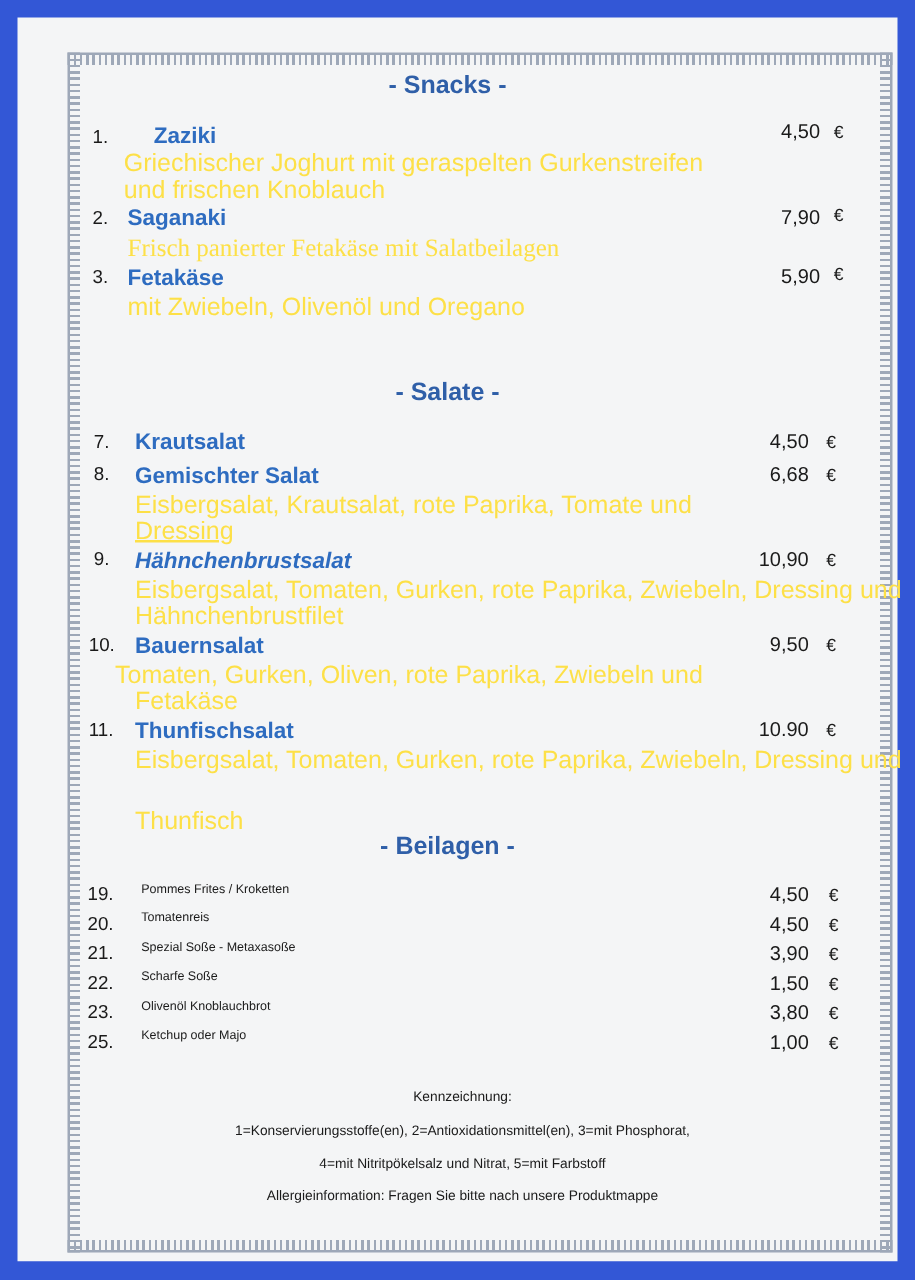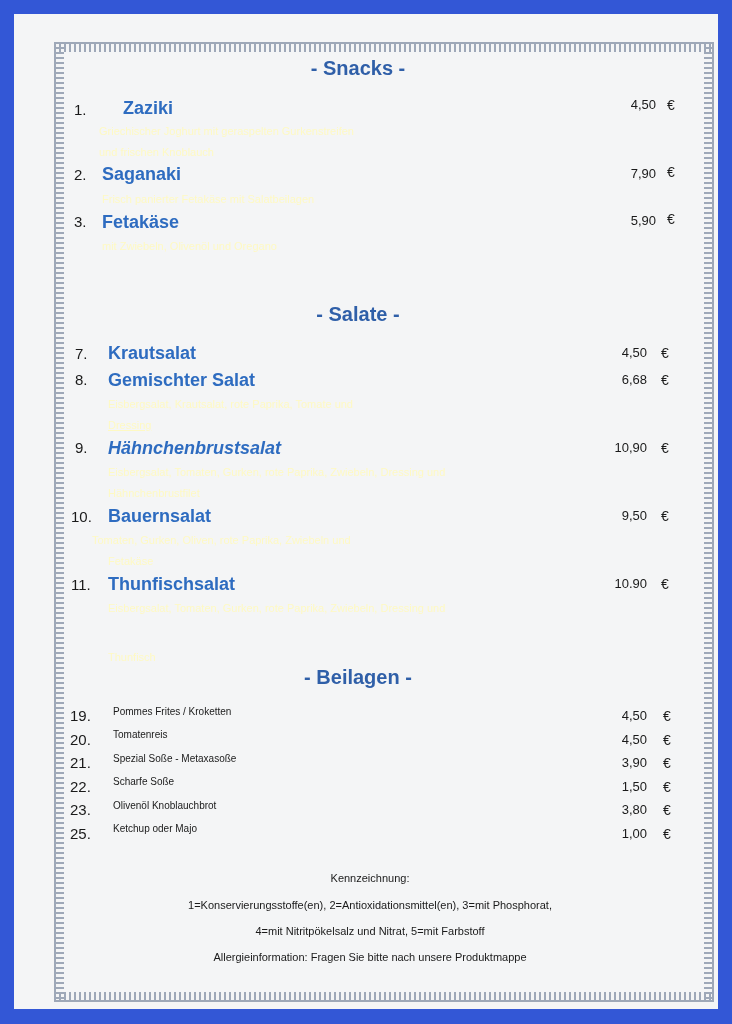--- a/index.html
+++ b/index.html
@@ -43,22 +43,22 @@
   .section-title {
     position: absolute;
     left: 0; width: 716px;
     text-align: center;
     color: #2f5fa8;
     font-weight: bold;
     font-size: 20px;
   }
   .num { position: absolute; color: #1a1a1a; font-size: 15px; }
   .name { position: absolute; color: #2e6cc0; font-weight: bold; font-size: 18px; }
-  .desc { position: absolute; color: #fef9c3; font-size: 11px; line-height: 21px; }
-  .price { position: absolute; color: #1a1a1a; font-size: 13px; text-align: right; width: 70px; }
+  .desc { position: absolute; color: #fde047; font-size: 20px; line-height: 21px; }
+  .price { position: absolute; color: #1a1a1a; font-size: 16px; text-align: right; width: 70px; }
   .euro { position: absolute; color: #1a1a1a; font-size: 14px; }
   .side-name { position: absolute; color: #1a1a1a; font-size: 10px; }
   .side-num { position: absolute; color: #1a1a1a; font-size: 15px; }
   .footnote {
     position: absolute; left: 0; width: 740px;
     text-align: center; font-size: 11px; color: #1a1a1a;
   }
 </style>
 </head>
 <body>
@@ -81,21 +81,21 @@
     <span class="name" style="left:102px;top:98px;margin-left:21px;">Zaziki</span>
     <span class="desc" style="left:99px;top:121px;">Griechischer Joghurt   mit geraspelten Gurkenstreifen</span>
     <span class="desc" style="left:99px;top:142px;">und frischen Knoblauch</span>
     <span class="price" style="left:586px;top:97px;">4,50</span>
     <span class="euro" style="left:667px;top:97px;">€</span>
   </div>
 
   <div>
     <span class="num" style="left:74px;top:166px;">2.</span>
     <span class="name" style="left:102px;top:164px;">Saganaki</span>
-    <span class="desc" style="left:102px;top:189px;">Frisch panierter Fetakäse mit Salatbeilagen</span>
+    <span class="desc" style="left:102px;top:189px;font-family:Liberation Serif, serif;">Frisch panierter Fetakäse mit Salatbeilagen</span>
     <span class="price" style="left:586px;top:166px;">7,90</span>
     <span class="euro" style="left:667px;top:164px;">€</span>
   </div>
 
   <div>
     <span class="num" style="left:74px;top:213px;">3.</span>
     <span class="name" style="left:102px;top:212px;">Fetakäse</span>
     <span class="desc" style="left:102px;top:236px;">mit Zwiebeln, Olivenöl und Oregano</span>
     <span class="price" style="left:586px;top:213px;">5,90</span>
     <span class="euro" style="left:667px;top:211px;">€</span>

